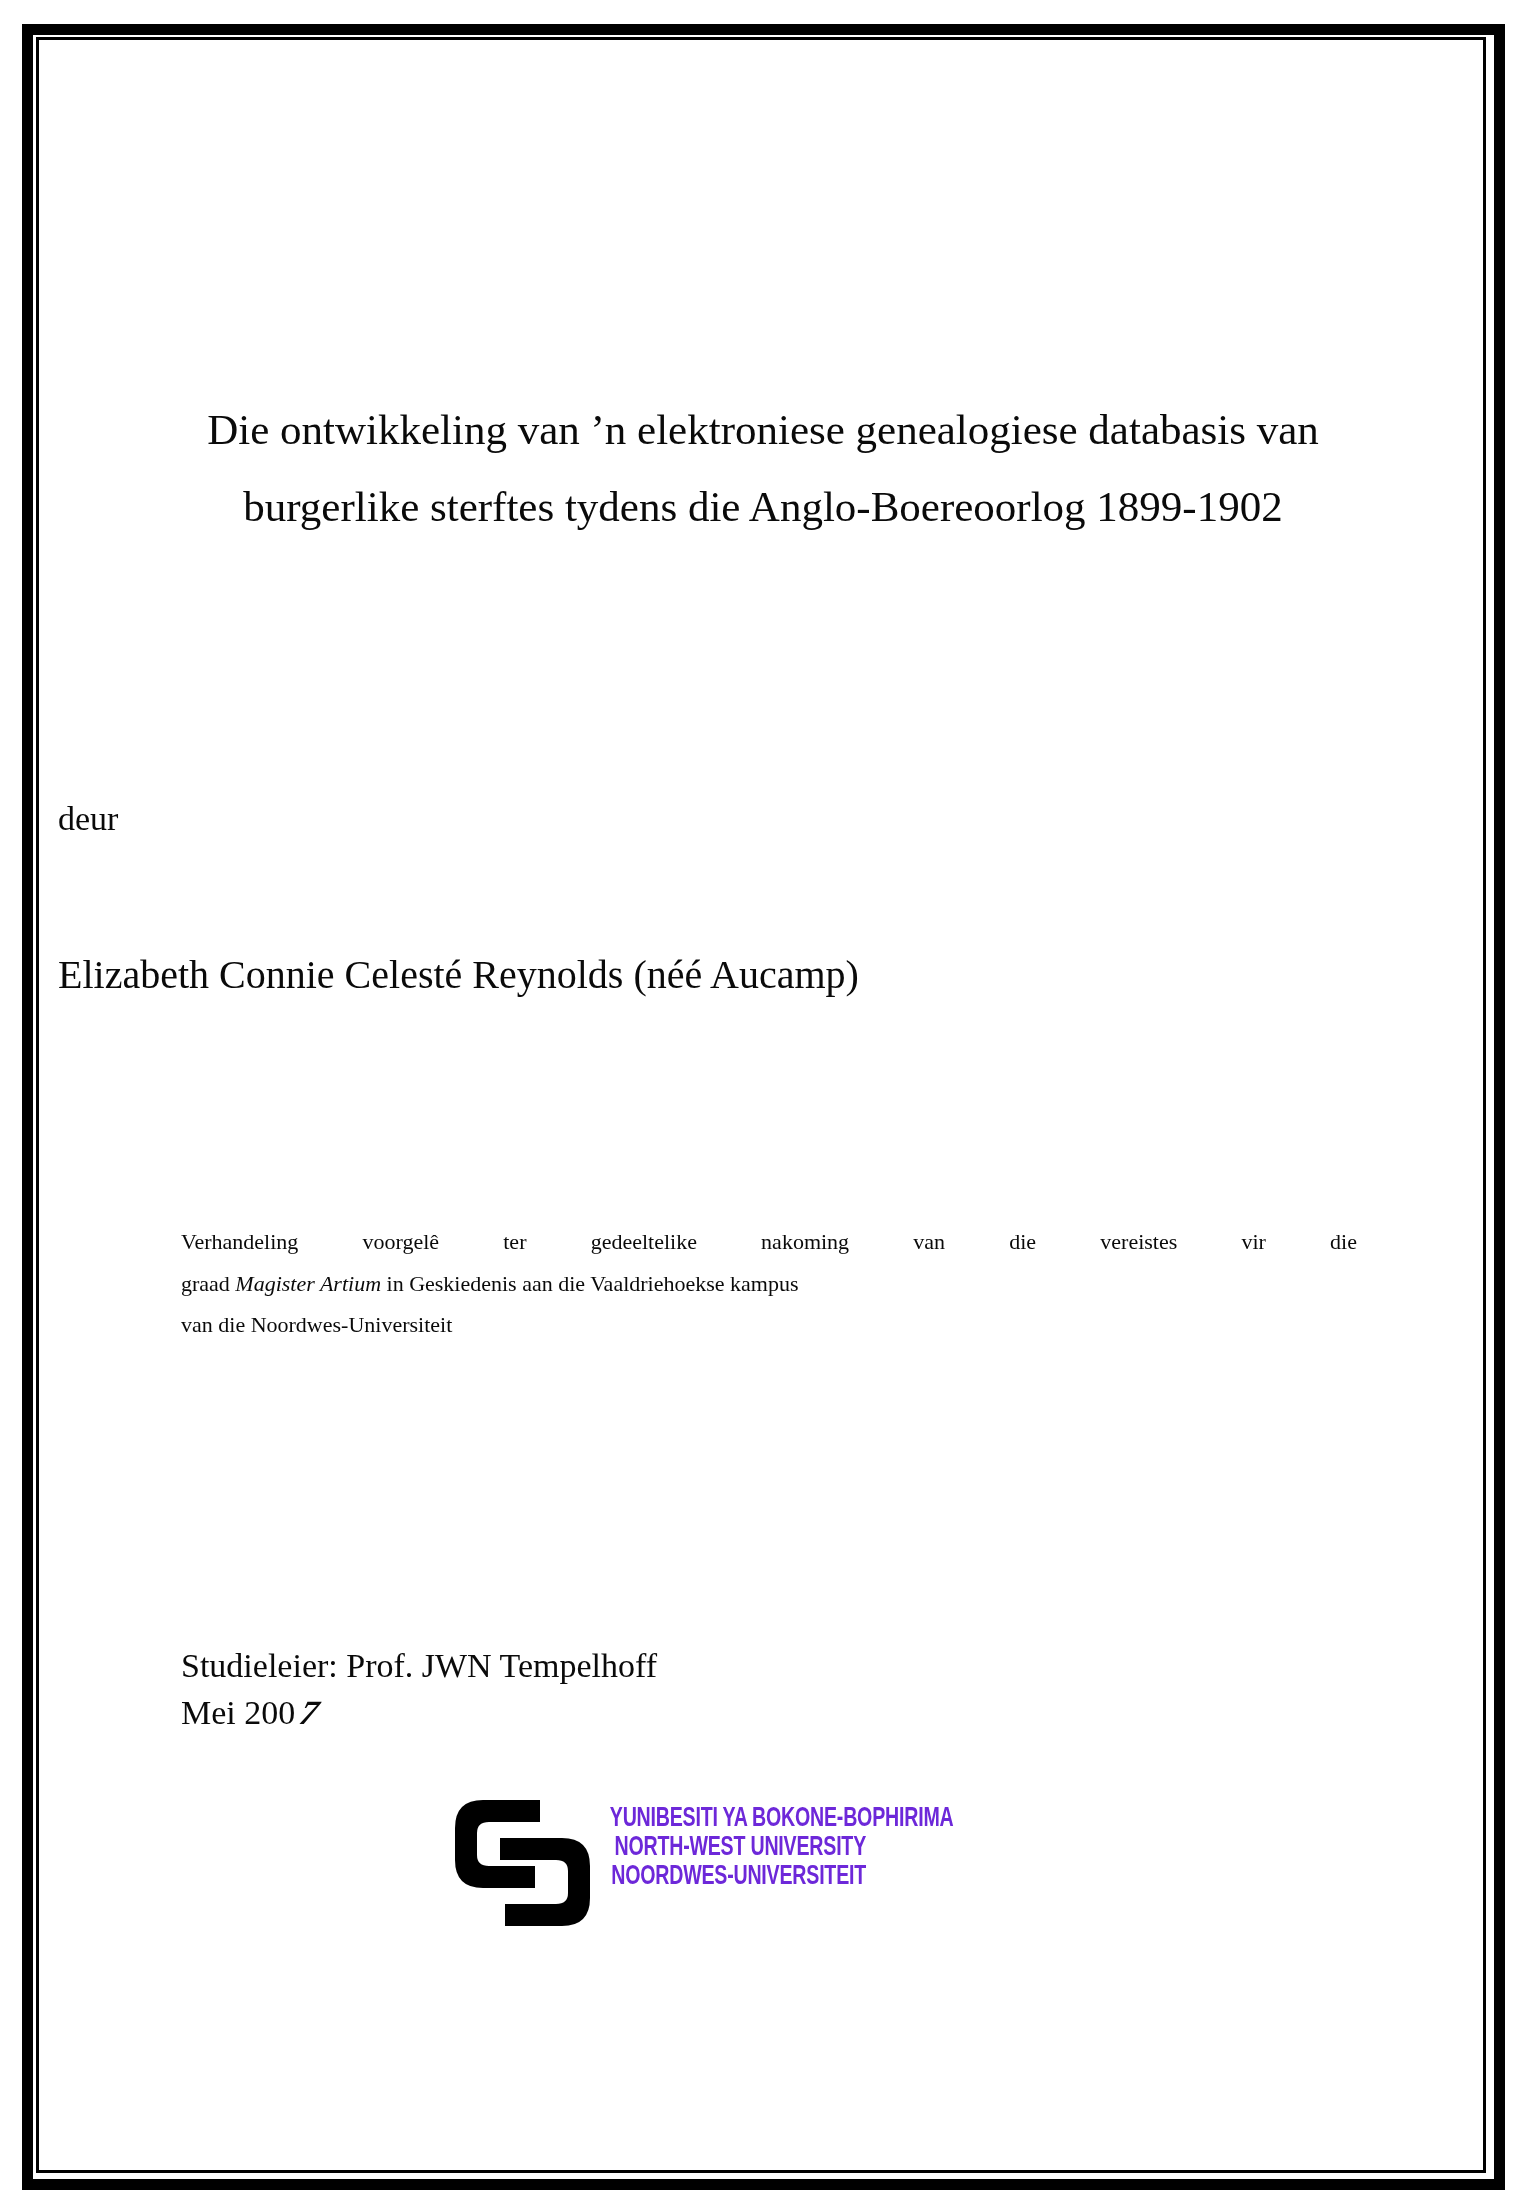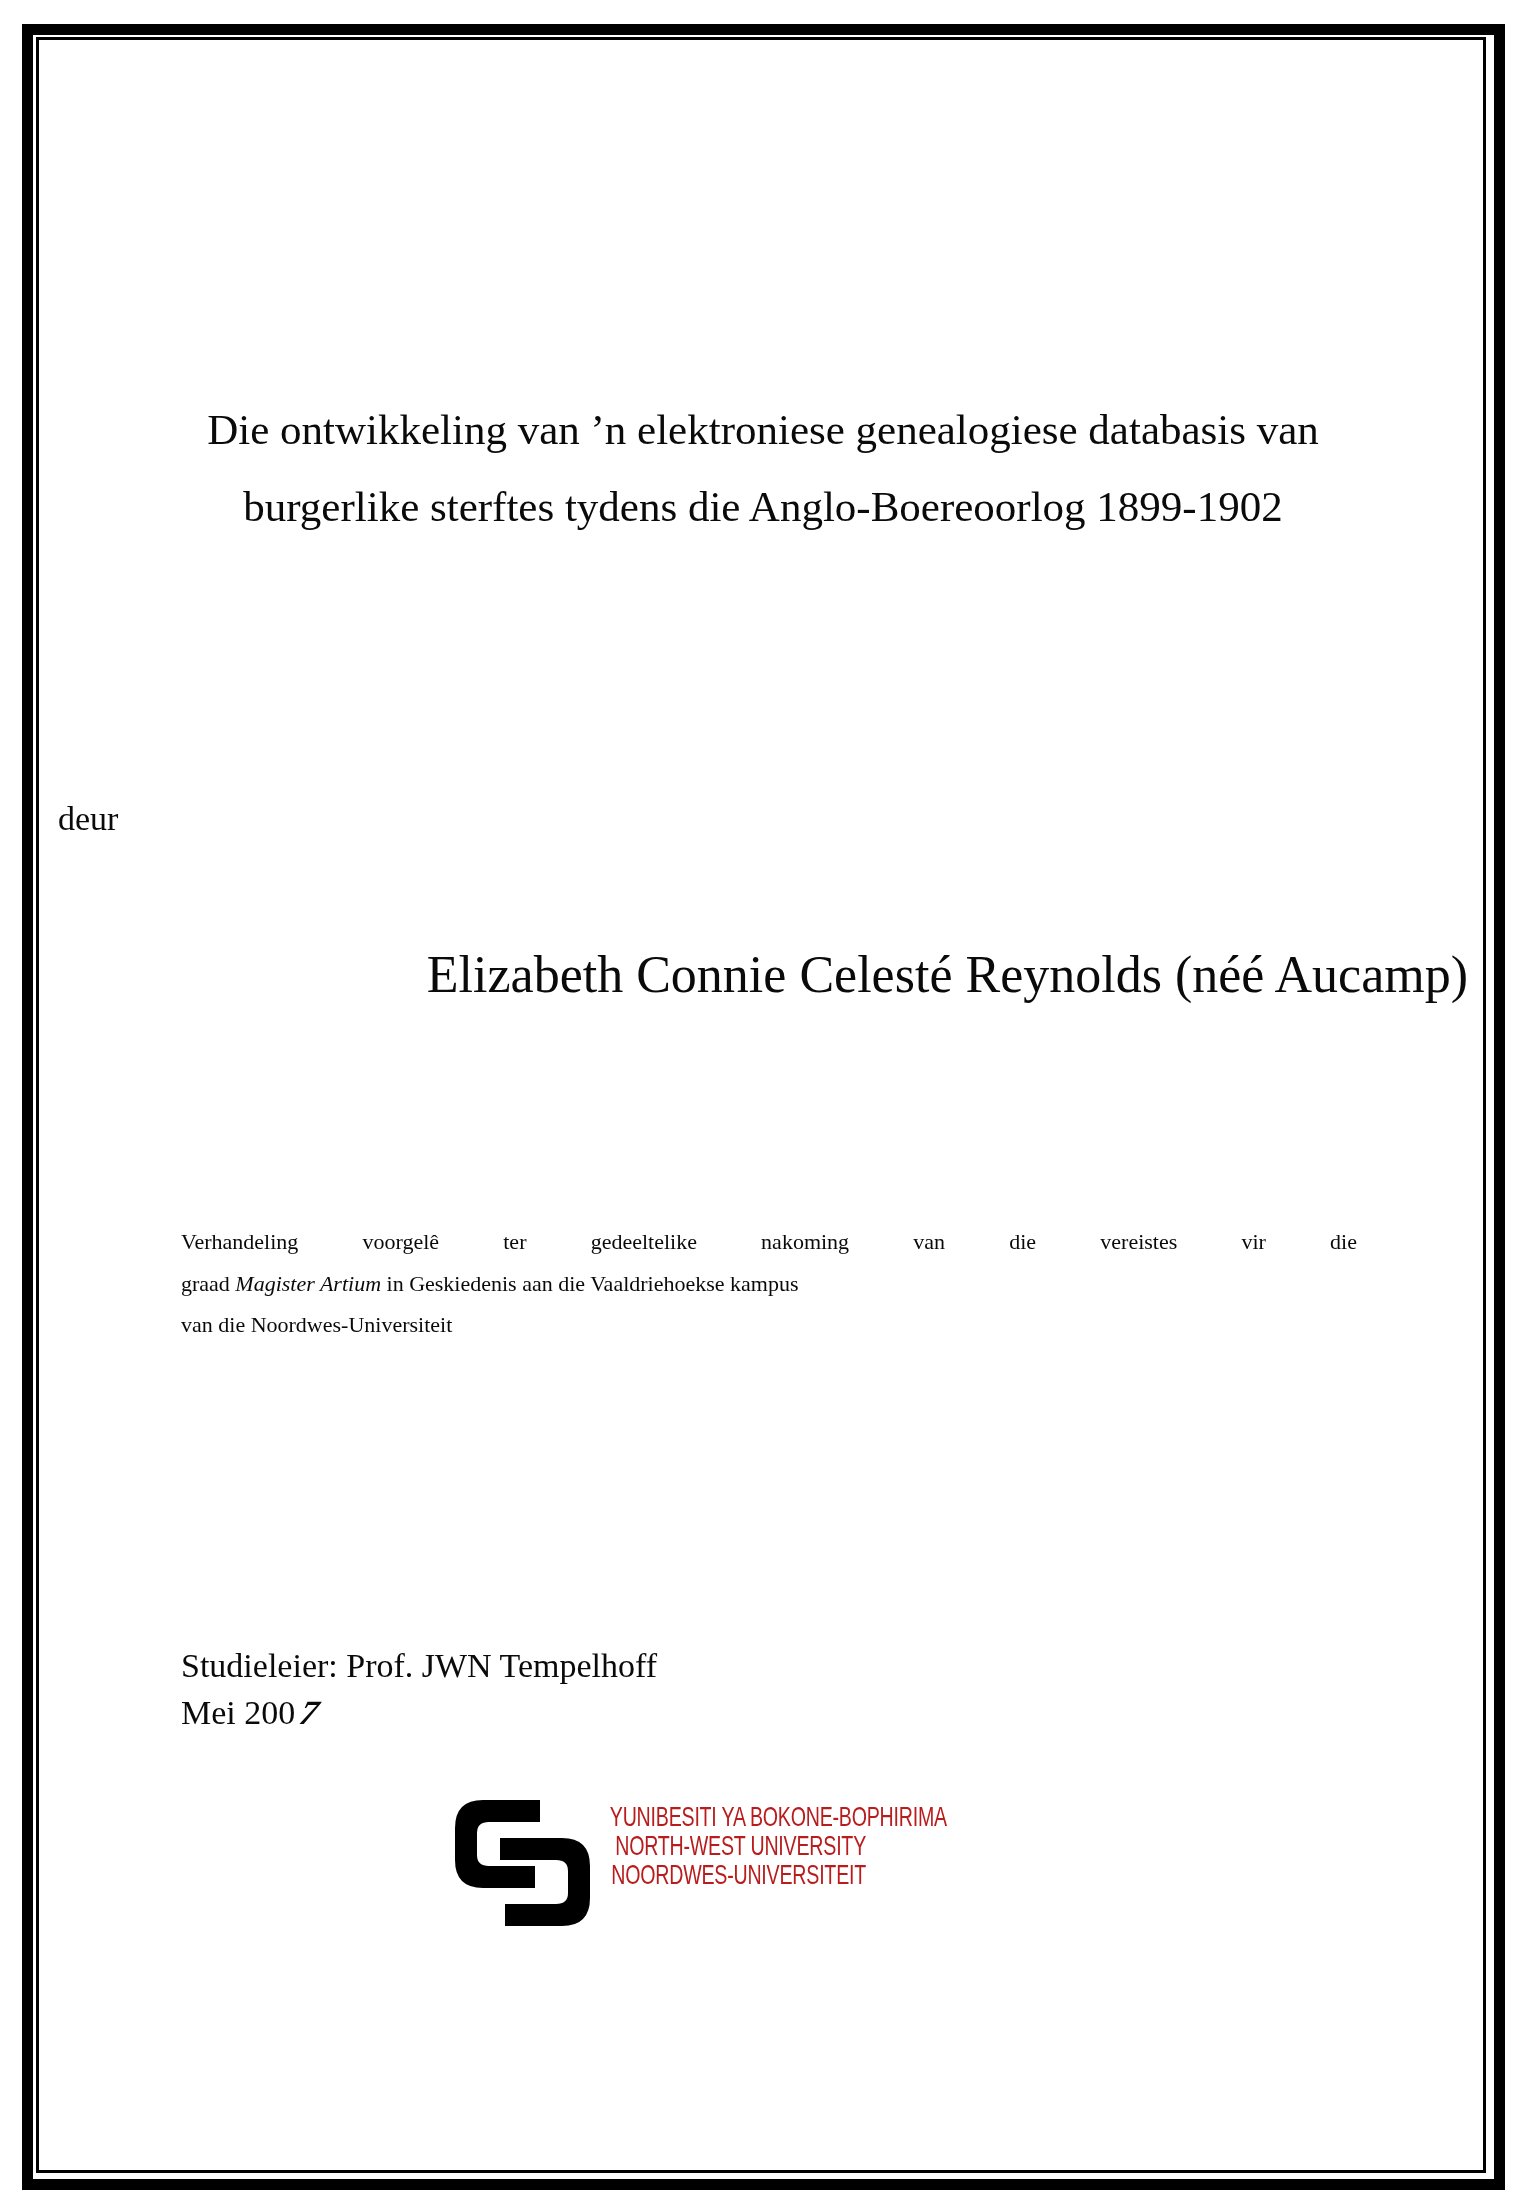--- a/index.html
+++ b/index.html
@@ -31,21 +31,21 @@
   }
   .thesis-title div { white-space:nowrap;text-align:center; }
 
   .byline {
     position:absolute; left:58px; top:799px; width:1410px;
     font-size:34px; line-height:40px;
   }
 
   .author {
     position:absolute; left:58px; top:952px; width:1410px;
-    text-align:right; font-size:52px; line-height:46px; white-space:nowrap;
+    text-align:left; font-size:40px; line-height:46px; white-space:nowrap;
   }
 
   .degree {
     position:absolute; left:181px; top:1221px; width:1176px;
     font-size:22px; line-height:41.5px;
   }
   .degree .justify { text-align:justify; text-align-last:justify; }
   .degree .em { font-style:italic; }
 
   .supervision {
@@ -56,22 +56,22 @@
     display:inline-block; font-style:italic; font-weight:bold;
     transform:skewX(-14deg); transform-origin:50% 100%;
   }
 
   .logo-mark { position:absolute; left:455px; top:1800px; }
 
   .logo-wordmark {
     position:absolute; left:500px; top:1802px; width:366px;
     text-align:right;
     font-family:"Liberation Sans","DejaVu Sans",sans-serif;
-    font-weight:normal; font-size:28px; line-height:29px;
-    letter-spacing:-0.3px; color:#b91c1c;
+    font-weight:bold; font-size:28px; line-height:29px;
+    letter-spacing:-0.3px; color:#6d28d9;
   }
   .logo-wordmark div {
     transform:scaleX(0.70); transform-origin:100% 50%;
     white-space:nowrap;
   }
 </style>
 </head>
 <body>
 
 <div class="sheet">

